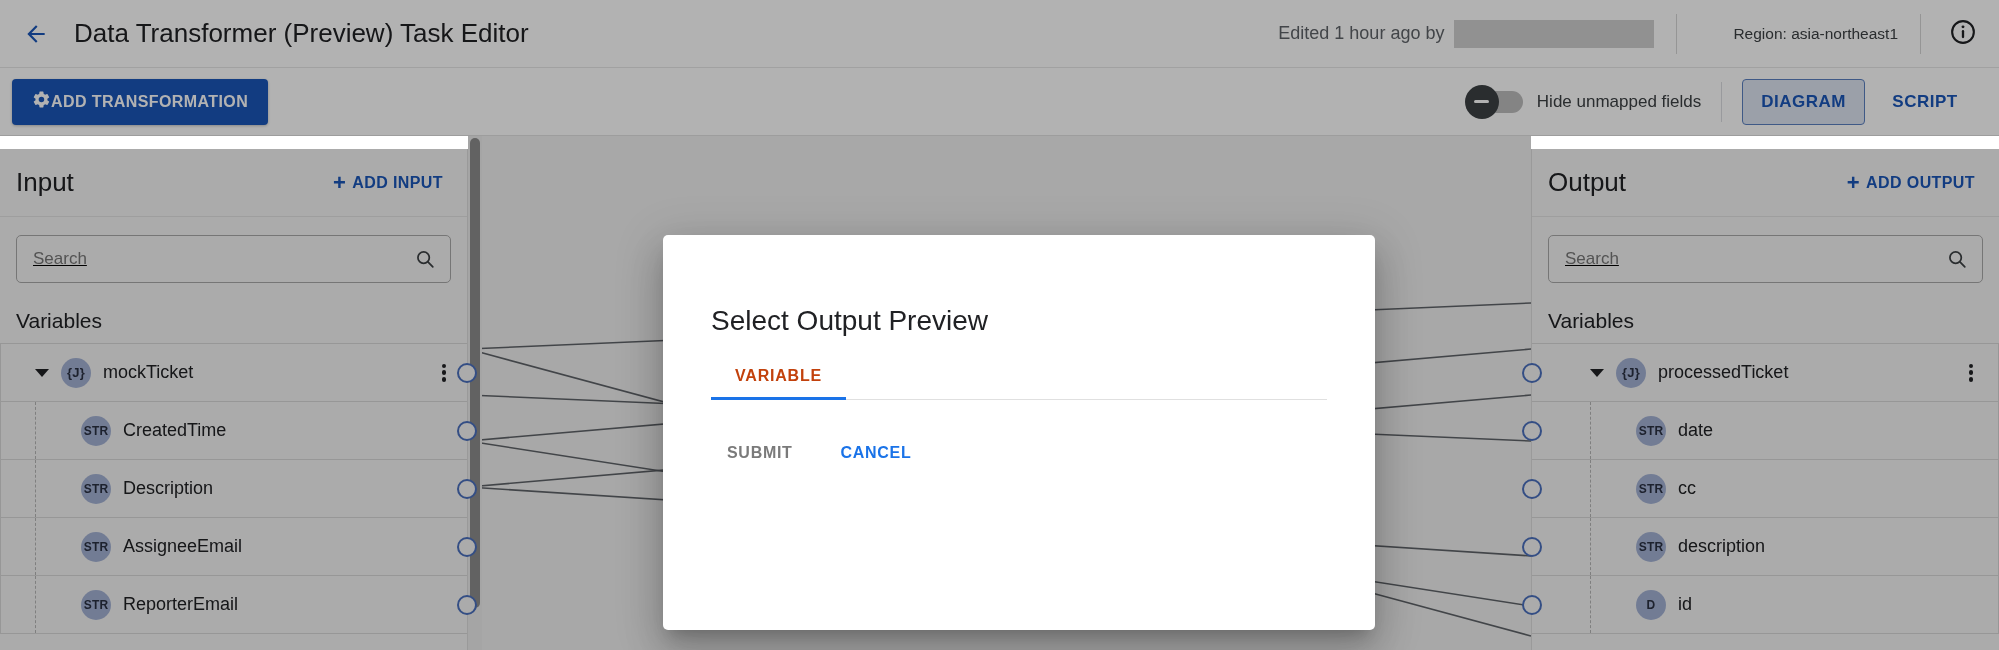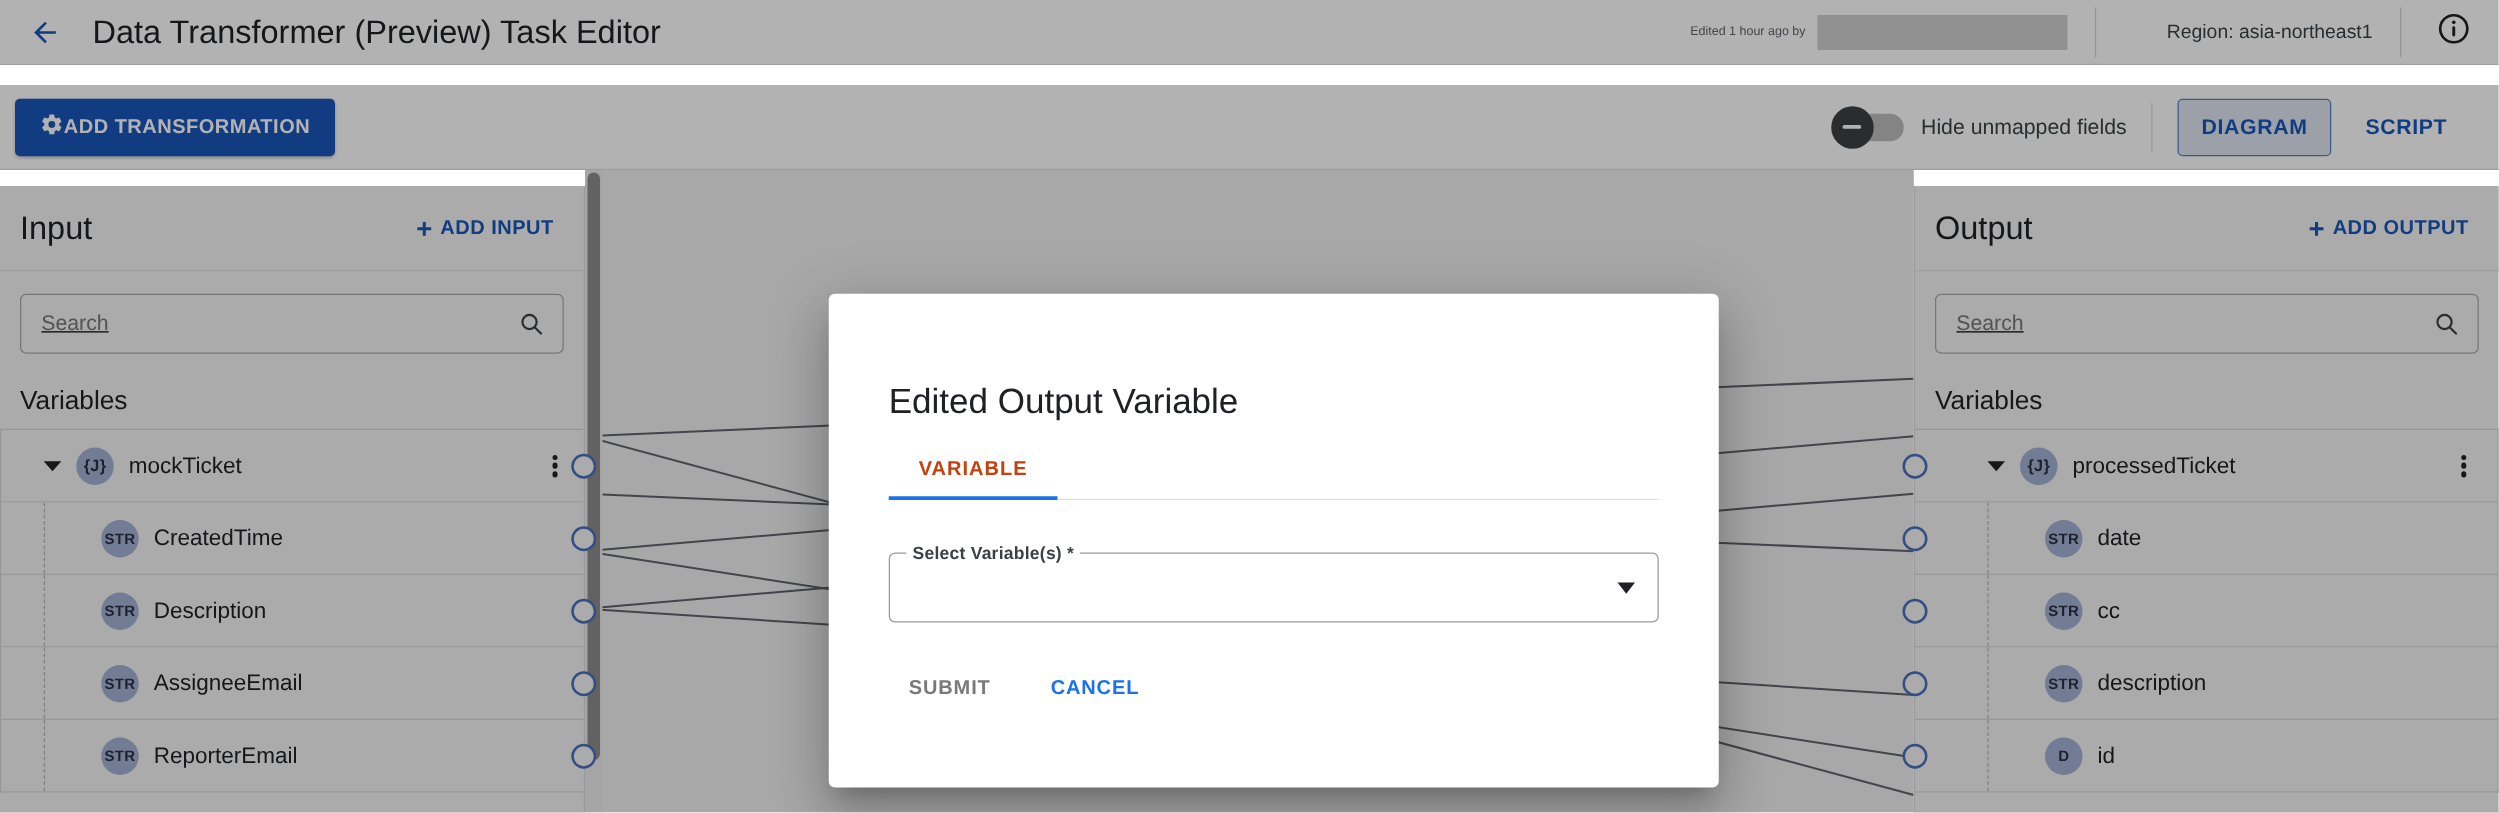--- a/index.html
+++ b/index.html
@@ -18,39 +18,39 @@
   }
   #dimmed {
     position: absolute; inset: 0;
     filter: brightness(0.70);
     -webkit-filter: brightness(0.70);
   }
 
   
   .appbar {
     position: absolute; left: 0; top: 0;
-    width: 1999px; height: 52px;
+    width: 1999px; height: 68px;
     background: #ffffff;
     display: flex; align-items: center;
     border-bottom: 1px solid #e6e6e6;
   }
   .back-btn {
     width: 40px; height: 40px; margin-left: 16px;
     display: flex; align-items: center; justify-content: center;
     cursor: pointer; border-radius: 50%;
   }
   .back-btn svg { display: block; }
   .appbar-title {
     margin-left: 18px;
     font-size: 26px; color: #202124; font-weight: 400;
     white-space: nowrap;
   }
   .appbar-spacer { flex: 1; }
   .edited-text {
-    font-size: 10px; color: #5f6368; white-space: nowrap;
+    font-size: 18px; color: #5f6368; white-space: nowrap;
   }
   .redacted {
     width: 200px; height: 28px;
     background: #cfcfcf;
     margin-left: 10px;
   }
   .vdiv {
     width: 1px; height: 40px; background: #d5d5d5; margin: 0 22px;
   }
   .region-text {
@@ -571,33 +571,26 @@
             <div class="var-name">id</div>
           </div>
         </div>
 
       </div>
     </div>
 
   </div>
 
   <div class="modal">
-    <div class="modal-title">Edited Output Variable</div>
+    <div class="modal-title">Select Output Preview</div>
 
     <div class="tabs">
       <button class="tab active">VARIABLE</button>
     </div>
 
-    <div class="field-wrap">
-      <div class="select-outline">
-        <span class="notch-label">Select Variable(s) *</span>
-        <span></span>
-        <span class="select-arrow"></span>
-      </div>
-    </div>
 
     <div class="modal-actions">
       <button class="btn-text disabled">SUBMIT</button>
       <button class="btn-text primary">CANCEL</button>
     </div>
   </div>
 
 </div>
 
 </body></html>

